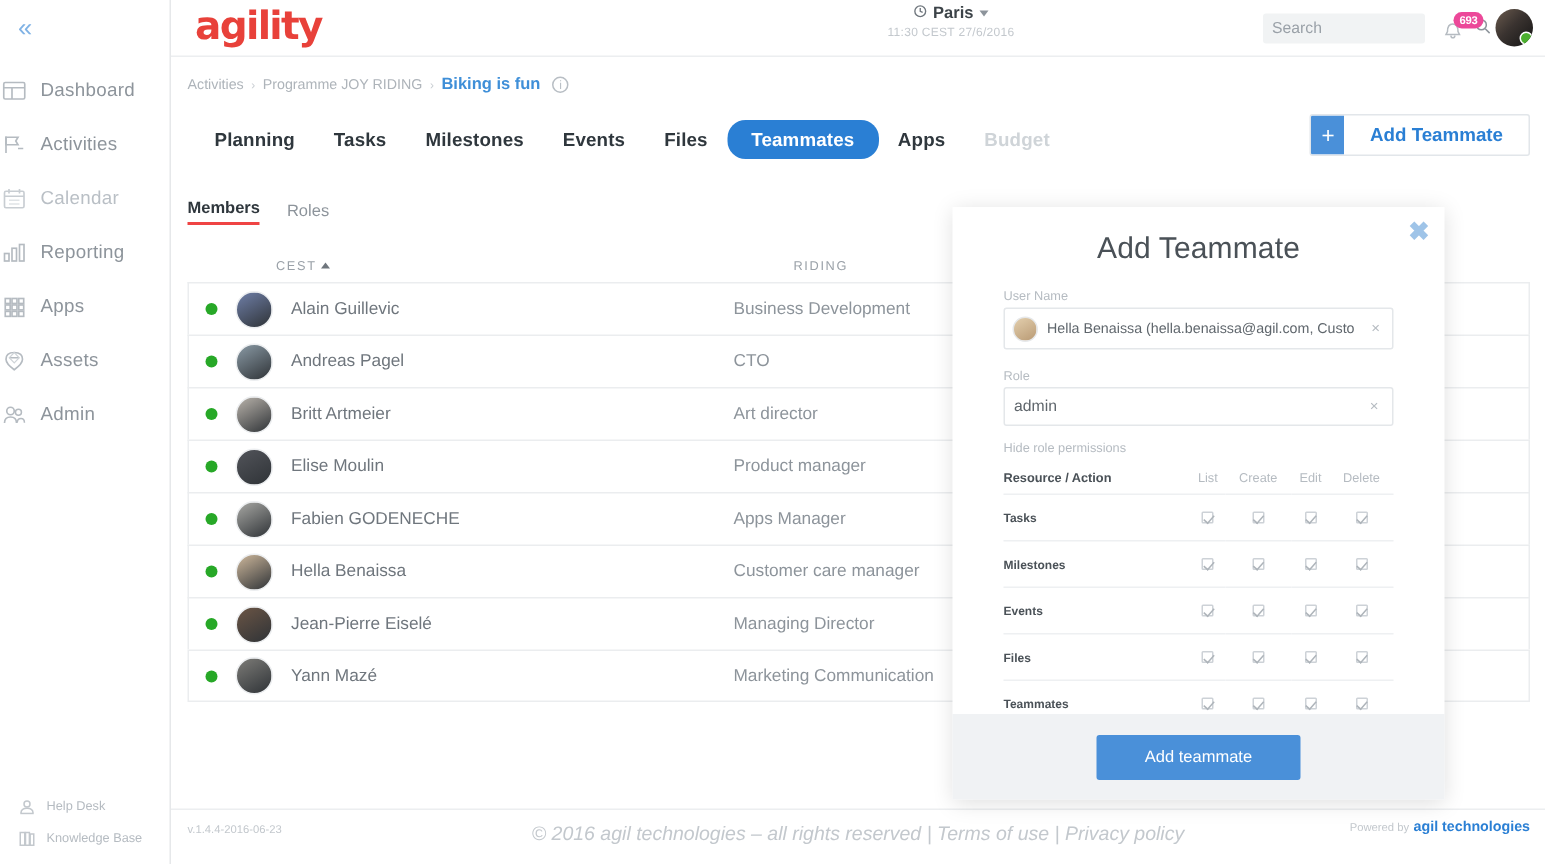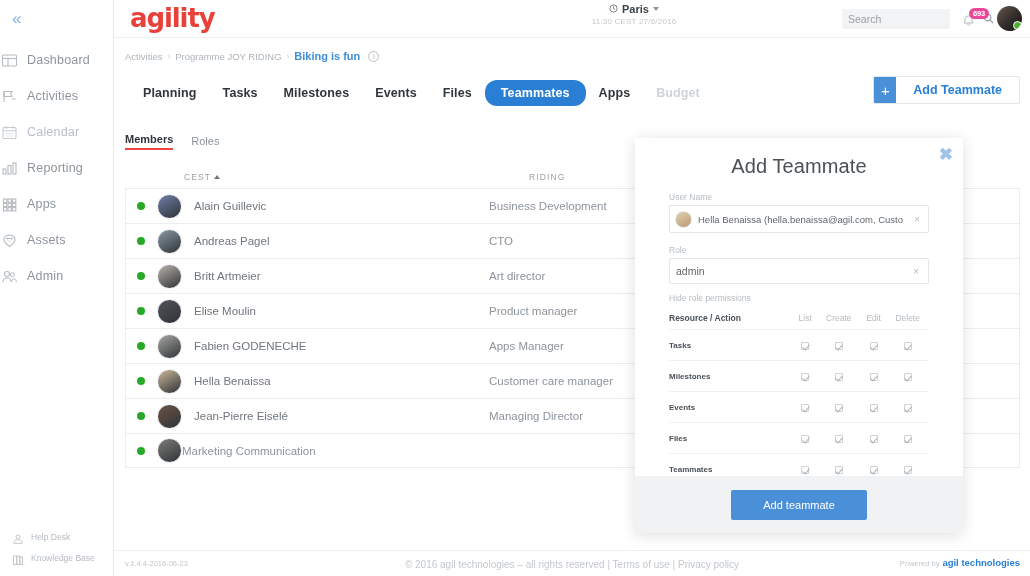--- a/index.html
+++ b/index.html
@@ -212,27 +212,27 @@
     background: #f0f2f4; display: flex; align-items: center; justify-content: center;
   }
   .btn-add-teammate {
     background: #4a90d9; color: #fff; font-size: 11px; border: none;
     border-radius: 2px; padding: 9px 32px; cursor: pointer;
     font-family: "Liberation Sans", sans-serif;
   }
 
   
   .footer {
-    position: absolute; left: 114px; bottom: 0; width: 916px; height: 26px;
+    position: absolute; left: 114px; bottom: 0; width: 916px; height: 37px;
     border-top: 1px solid #eceef0; background: #fff;
   }
   .ver { position: absolute; left: 11px; top: 8px; font-size: 7.5px; color: #c3c8cd; }
   .copy {
     position: absolute; left: 50%; transform: translateX(-50%); top: 8px;
-    font-size: 10px; color: #c3c8cd; white-space: nowrap;
+    font-size: 13px; color: #c3c8cd; white-space: nowrap; font-style: italic;
   }
   .powered {
     position: absolute; right: 10px; top: 6px; font-size: 7.5px;
     color: #c3c8cd; display: flex; align-items: baseline; gap: 3px;
   }
   .powered b { color: #2a7fd4; font-size: 9.5px; }
 </style>
 </head>
 <body>
 
@@ -469,20 +469,21 @@
           </div>
           <div class="trow">
             <span class="dot-online"></span>
             <span class="row-avatar" style="background:linear-gradient(150deg,#6b5545,#2f3337)"></span>
             <span class="row-name">Jean-Pierre Eiselé</span>
             <span class="row-title">Managing Director</span>
           </div>
           <div class="trow">
             <span class="dot-online"></span>
             <span class="row-avatar" style="background:linear-gradient(150deg,#7d7c78,#2f3337)"></span>
+            <span class="row-name">Yann Mazé</span>
             <span class="row-title">Marketing Communication</span>
           </div>
         </div>
     </div>
   </div>
 
   <div class="modal">
     <div class="modal-close">✖</div>
     <div class="modal-title">Add Teammate</div>
 

